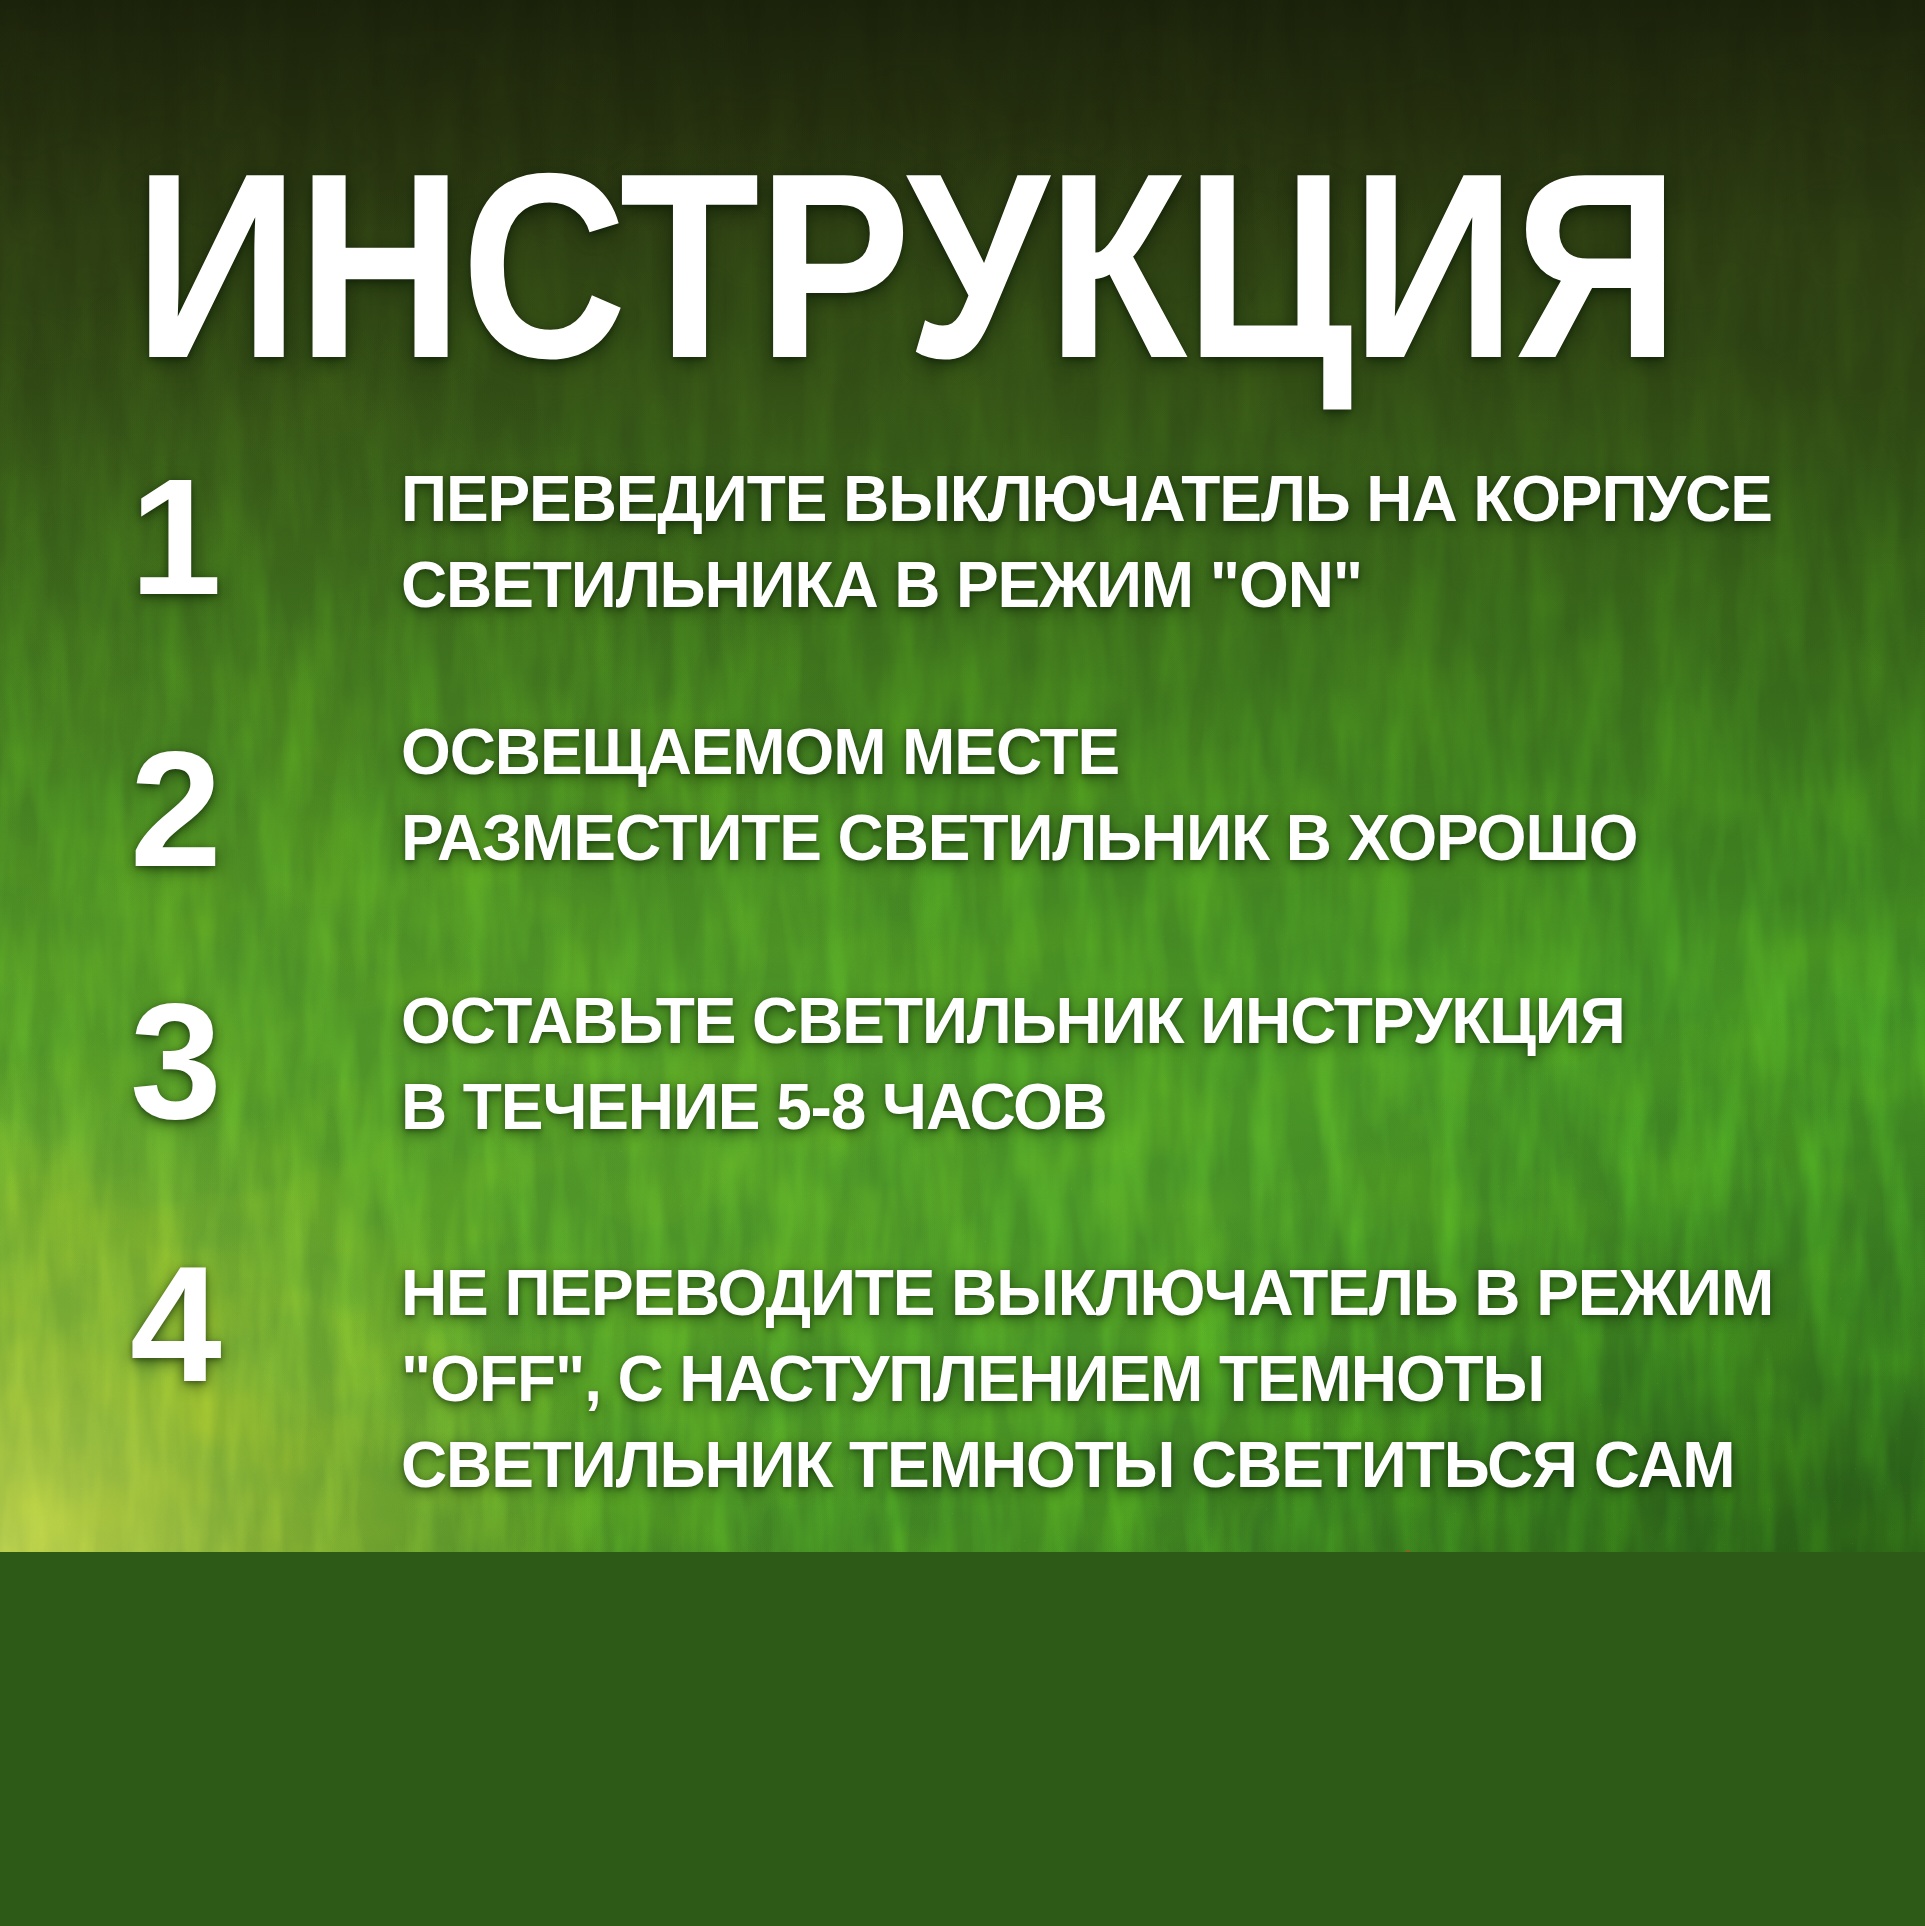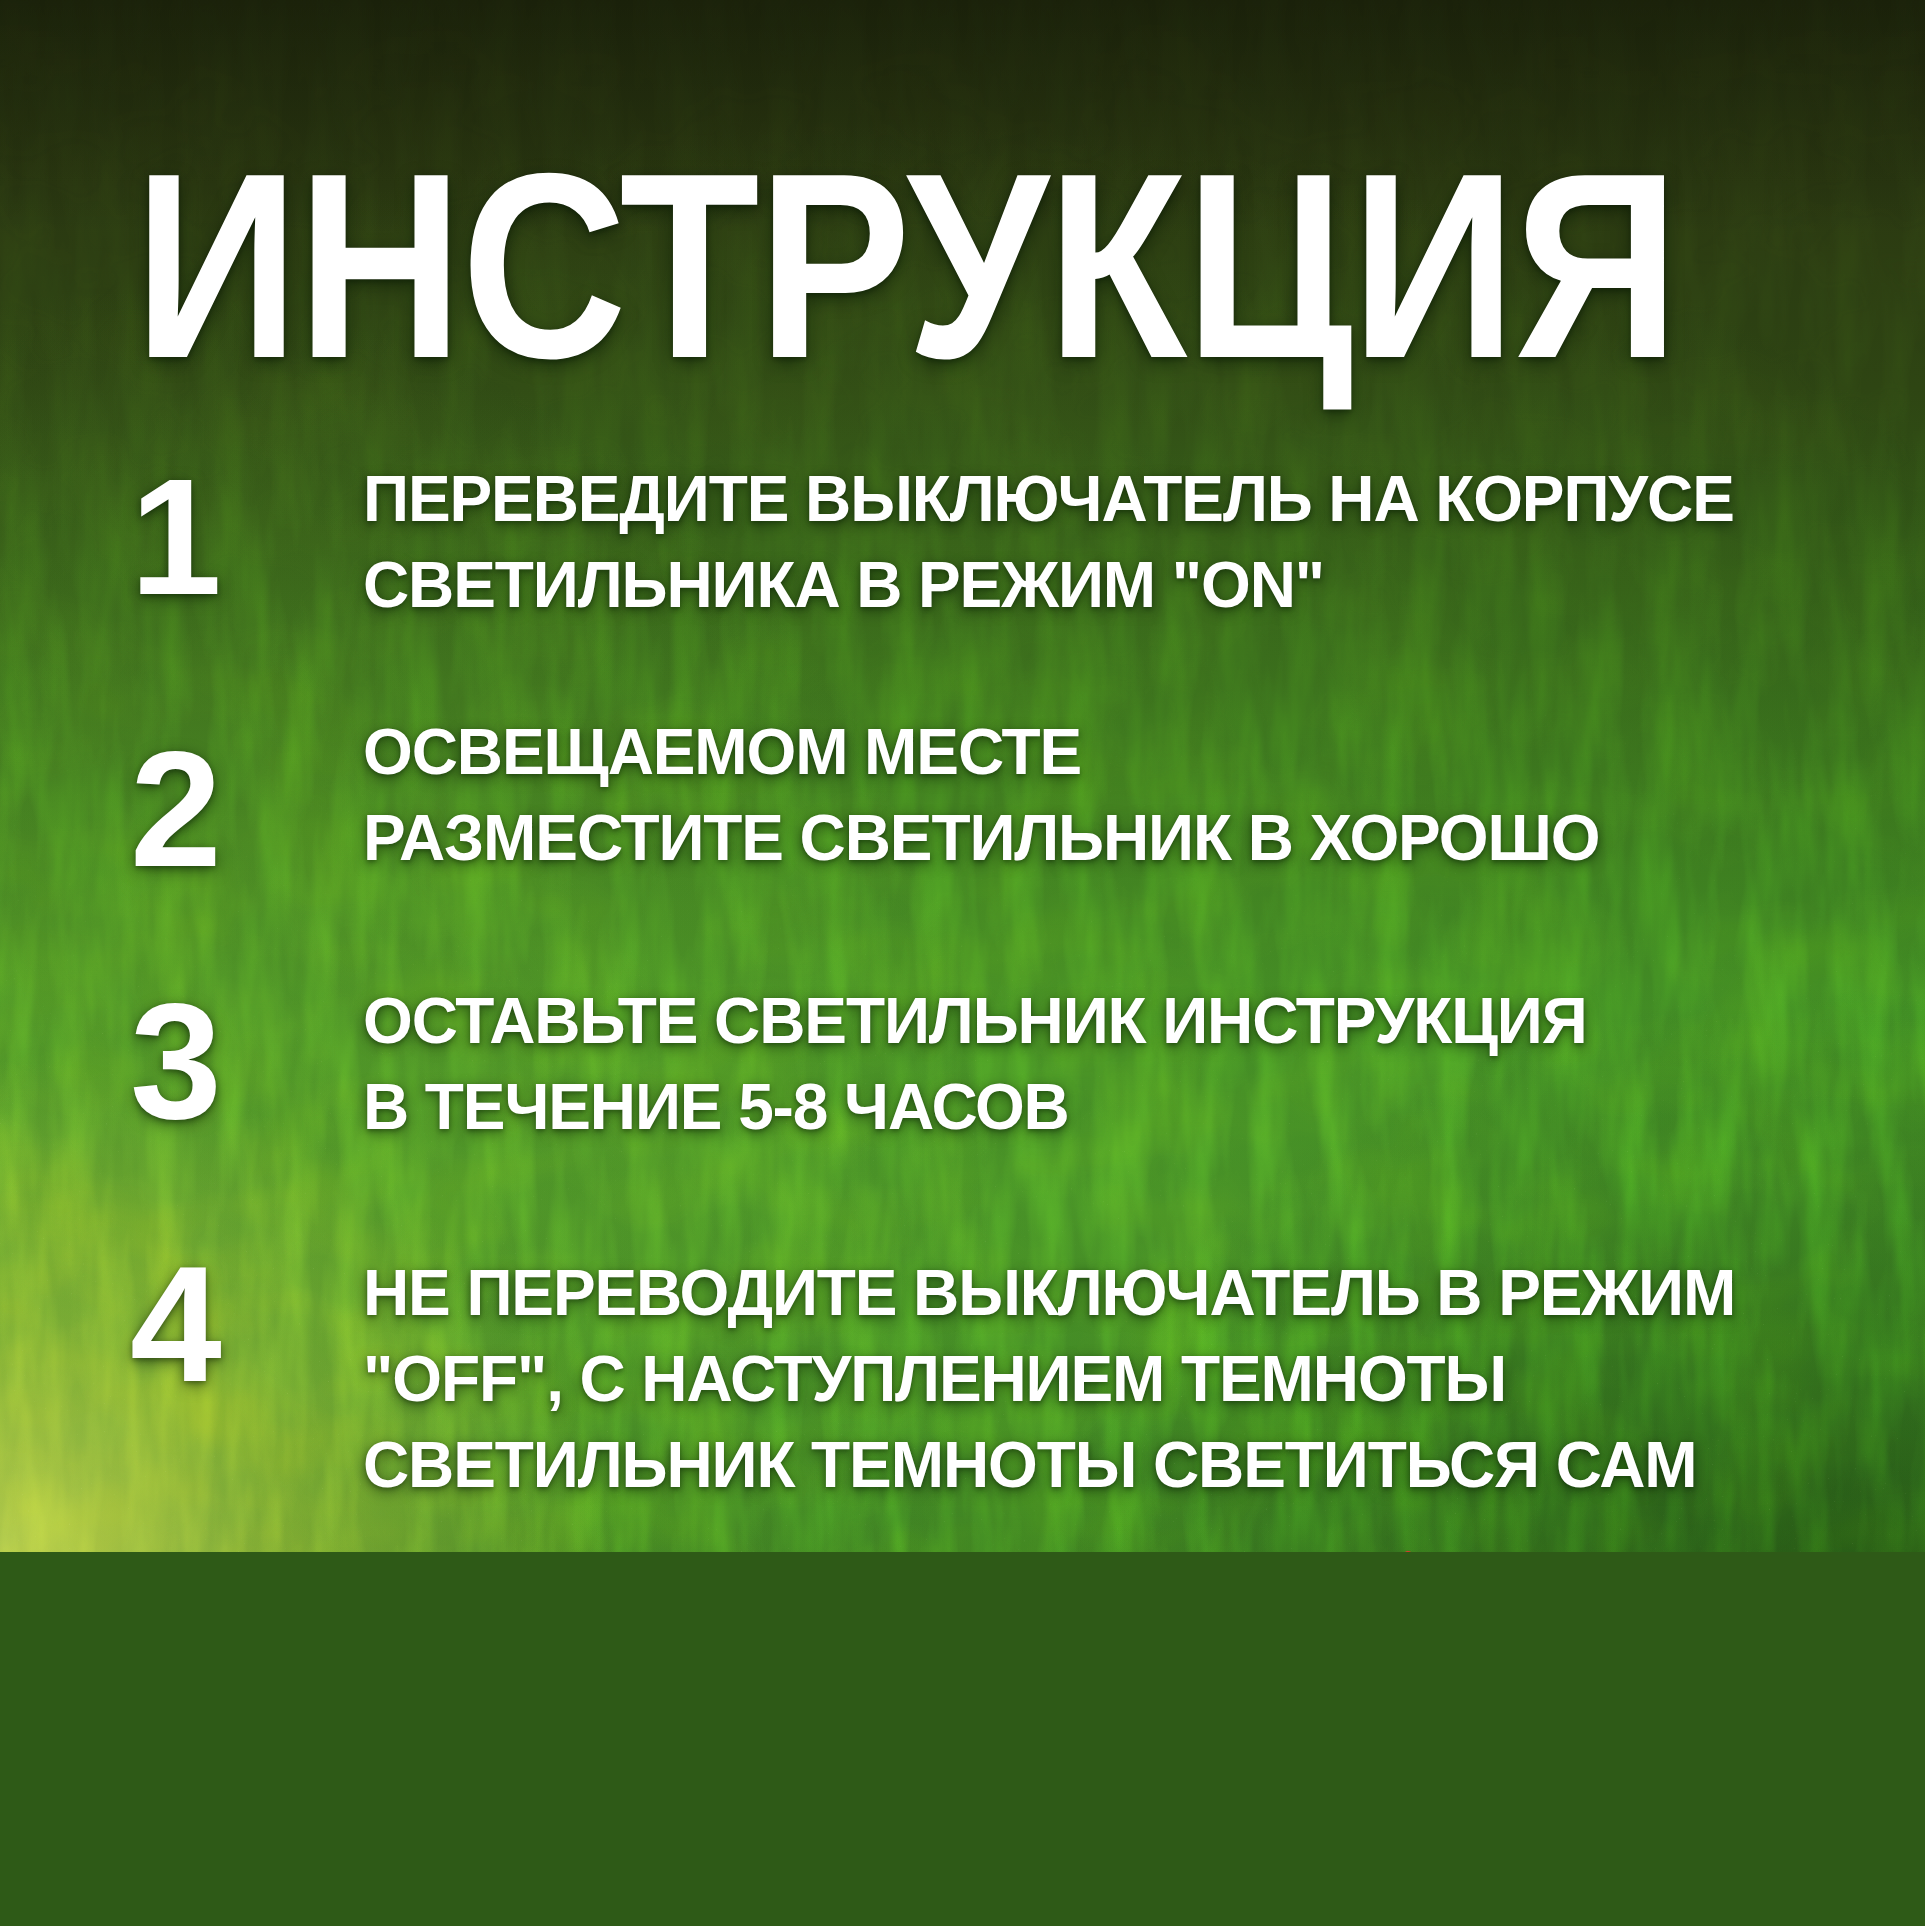--- a/index.html
+++ b/index.html
@@ -77,20 +77,21 @@
     line-height: 1;
     text-shadow: 0 4.4px 15.4px rgba(0,18,0,.5), 0 1.7px 5px rgba(0,22,0,.35);
   }
   .step-lines { position: absolute; left: 363px; top: 0; white-space: nowrap; }
   .step-line {
     font-size: 64px;
     font-weight: 700;
     line-height: 86px;
     letter-spacing: -1.1px;
     text-shadow: 0 3.9px 13.2px rgba(0,18,0,.5), 0 1.7px 4.4px rgba(0,22,0,.35);
+    margin-left: 38px;
   }
   .logo-icon {
     position: absolute;
     left: 1309px;
     top: 1535px;
     width: 187px;
     height: 220px;
     overflow: visible;
   }
   .logo-brand {

